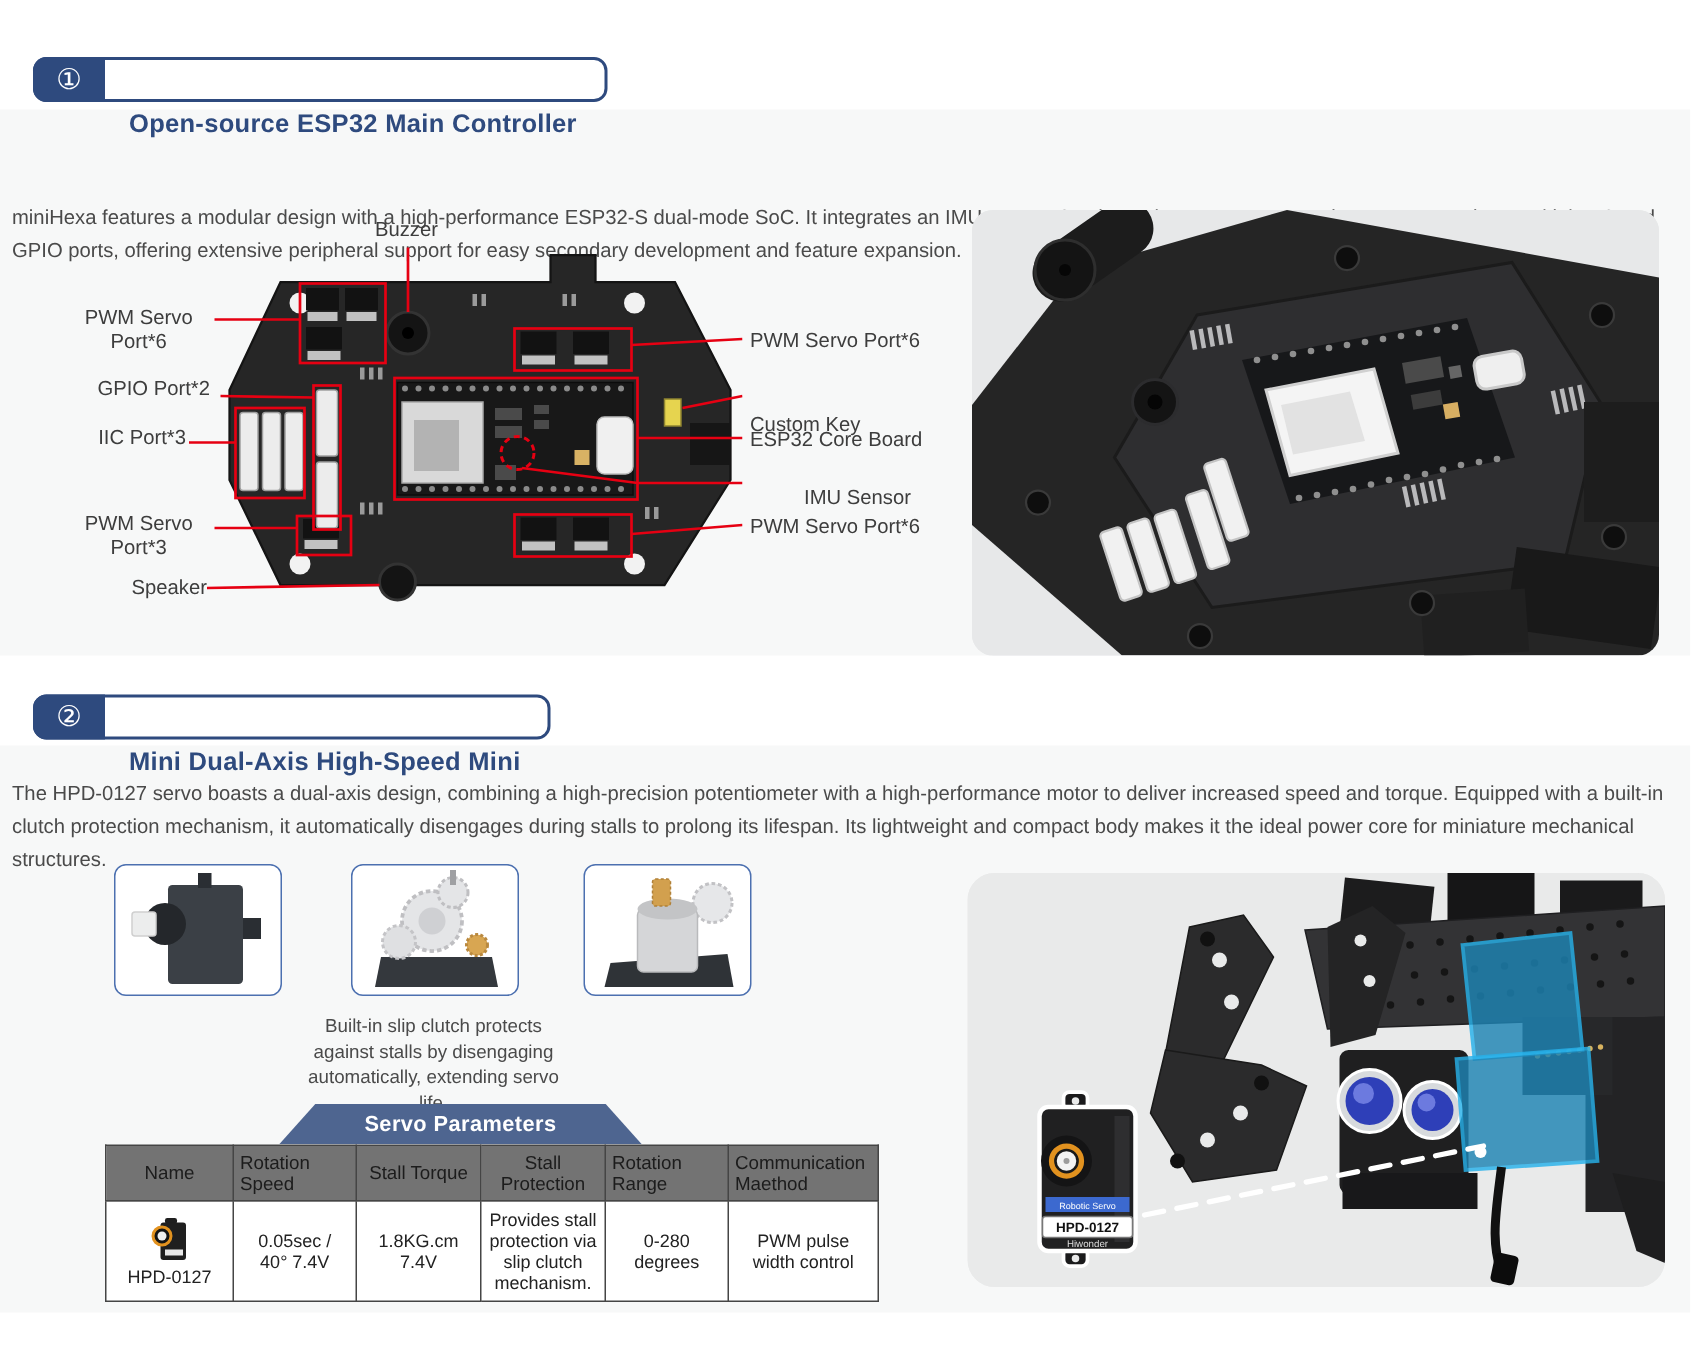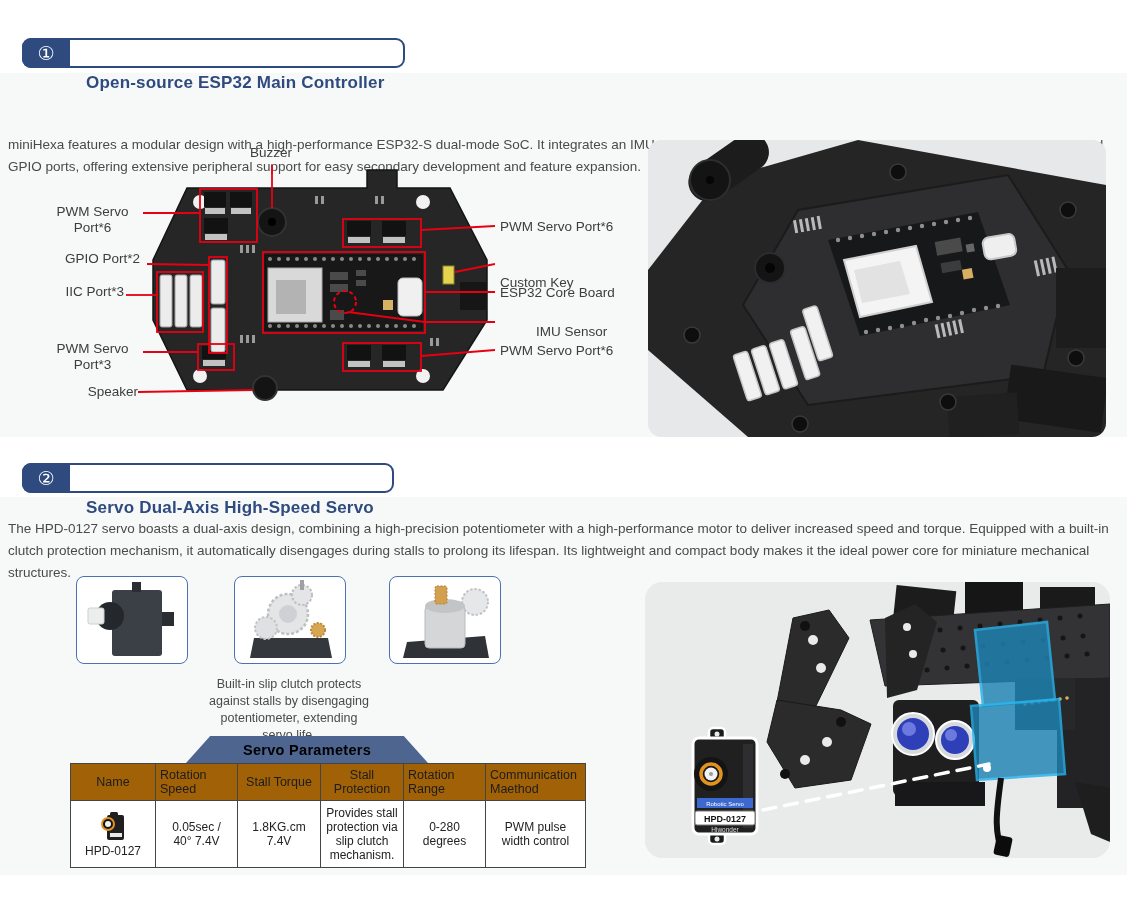--- a/index.html
+++ b/index.html
@@ -33,26 +33,26 @@
 
   
   .feature-box{position:absolute;top:576px;width:112px;height:88px;background:#fff;
         border:1.5px solid #4c70b0;border-radius:8px;box-sizing:border-box;
         display:flex;align-items:center;justify-content:center;}
   .feature-caption{position:absolute;top:676px;font-size:12.5px;line-height:17px;
         color:#4a4a4a;text-align:center;}
 
   
   .banner{position:absolute;left:186px;top:736px;width:242px;height:27px;background:#4e6590;
-        clip-path:polygon(10% 0%,90% 0%,100% 100%,0% 100%);color:#000000;font-weight:bold;
+        clip-path:polygon(10% 0%,90% 0%,100% 100%,0% 100%);color:#ffffff;font-weight:bold;
         font-size:14.5px;display:flex;align-items:center;justify-content:center;letter-spacing:.3px;}
   table.spec{position:absolute;left:70px;top:763px;border-collapse:collapse;background:#fff;
         font-size:12px;color:#222;table-layout:fixed;}
   table.spec th,table.spec td{border:1px solid #454545;padding:2px 4px;vertical-align:middle;}
-  table.spec th{background:#a16207;font-weight:normal;font-size:12.5px;color:#1c1c1c;height:32px;margin-top:35px;}
+  table.spec th{background:#737373;font-weight:normal;font-size:12.5px;color:#1c1c1c;height:32px;margin-top:35px;}
   table.spec td{height:62px;text-align:center;line-height:14px;}
   th.tc{text-align:center;} th.tl{text-align:left;padding-left:8px;}
   .ws{white-space:pre-line;}
   .name-cell{display:flex;flex-direction:column;align-items:center;gap:1px;}
   .name-cell .model{font-size:12px;color:#222;}
 </style>
 </head>
 <body>
 
 <div class="page">
@@ -317,21 +317,21 @@
         <circle cx="44" cy="195" r="8" fill="#0e0e0e" stroke="#3a3a3a" stroke-width="1.5"></circle>
         <circle cx="300" cy="262" r="8" fill="#0e0e0e" stroke="#3a3a3a" stroke-width="1.5"></circle>
         <circle cx="428" cy="218" r="8" fill="#0e0e0e" stroke="#3a3a3a" stroke-width="1.5"></circle>
         <circle cx="152" cy="284" r="8" fill="#0e0e0e" stroke="#3a3a3a" stroke-width="1.5"></circle>
       </g>
     </svg>
   </div>
 
   <div class="pill pill2">
     <div class="pill-badge">②</div>
-    <div class="pill-title">Servo Dual-Axis High-Speed Servo</div>
+    <div class="pill-title">Mini Dual-Axis High-Speed Mini</div>
   </div>
 
   <div class="para para2">The HPD-0127 servo boasts a dual-axis design, combining a high-precision potentiometer with a high-performance motor to deliver increased speed and torque. Equipped with a built-in clutch protection mechanism, it automatically disengages during stalls to prolong its lifespan. Its lightweight and compact body makes it the ideal power core for miniature mechanical structures.</div>
 
   <div class="feature-box" style="left:76px;">
     <svg width="100" height="80" viewBox="0 0 100 80">
       <rect x="30" y="10" width="50" height="66" rx="3" fill="#3b4046"></rect>
       <rect x="50" y="2" width="9" height="10" fill="#2a2e33"></rect>
       <circle cx="28" cy="36" r="14" fill="#24272b"></circle>
       <rect x="6" y="28" width="16" height="16" rx="2" fill="#eceded" stroke="#cfcfcf"></rect>
@@ -352,21 +352,21 @@
   <div class="feature-box" style="left:389px;">
     <svg width="100" height="80" viewBox="0 0 100 80">
       <polygon points="12,62 90,56 94,78 8,78" fill="#2f3337"></polygon>
       <circle cx="80" cy="22" r="13" fill="#e6e7e9" stroke="#c2c2c5" stroke-width="2" stroke-dasharray="2.5 1.8"></circle>
       <rect x="30" y="26" width="40" height="42" rx="4" fill="#d5d6d8" stroke="#b9babc"></rect>
       <ellipse cx="50" cy="26" rx="20" ry="7" fill="#c3c4c6"></ellipse>
       <rect x="40" y="6" width="12" height="18" rx="2" fill="#d2a04e" stroke="#b08037" stroke-dasharray="2 1.5"></rect>
     </svg>
   </div>
 
-  <div class="feature-caption" style="left:204px;width:170px;">Built-in slip clutch protects against stalls by disengaging potentiometer, extending servo life.</div>
+  <div class="feature-caption" style="left:204px;width:170px;">Built-in slip clutch protects against stalls by disengaging automatically, extending servo life.</div>
 
   <div class="banner">Servo Parameters</div>
 
   <table class="spec">
     <colgroup>
         <col style="width:85px">
         <col style="width:82px">
         <col style="width:83px">
         <col style="width:83px">
         <col style="width:82px">

